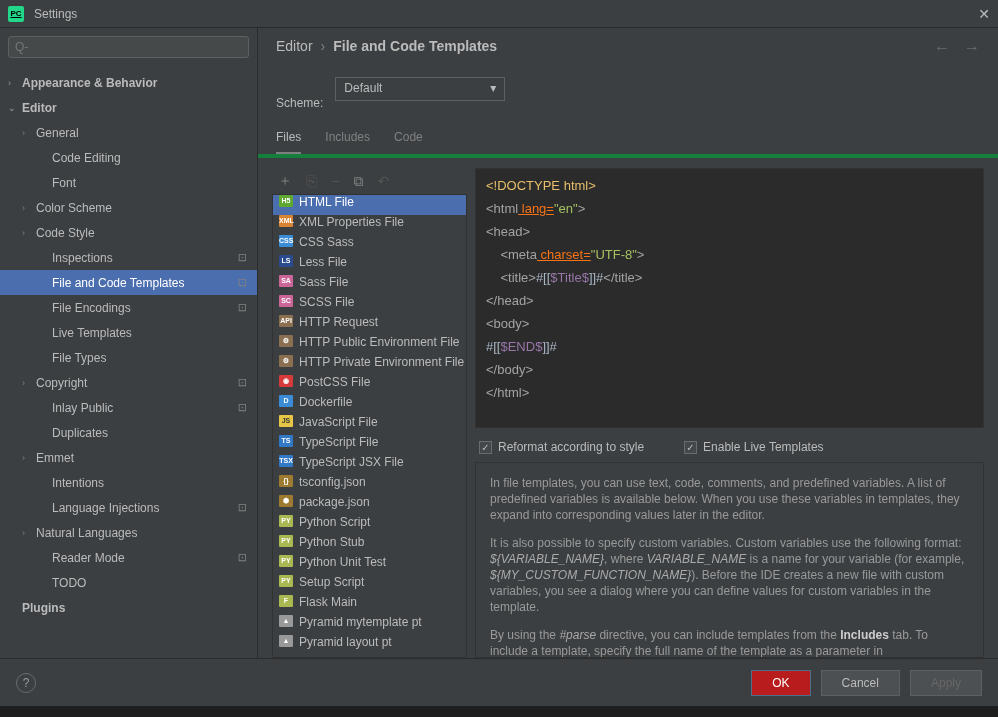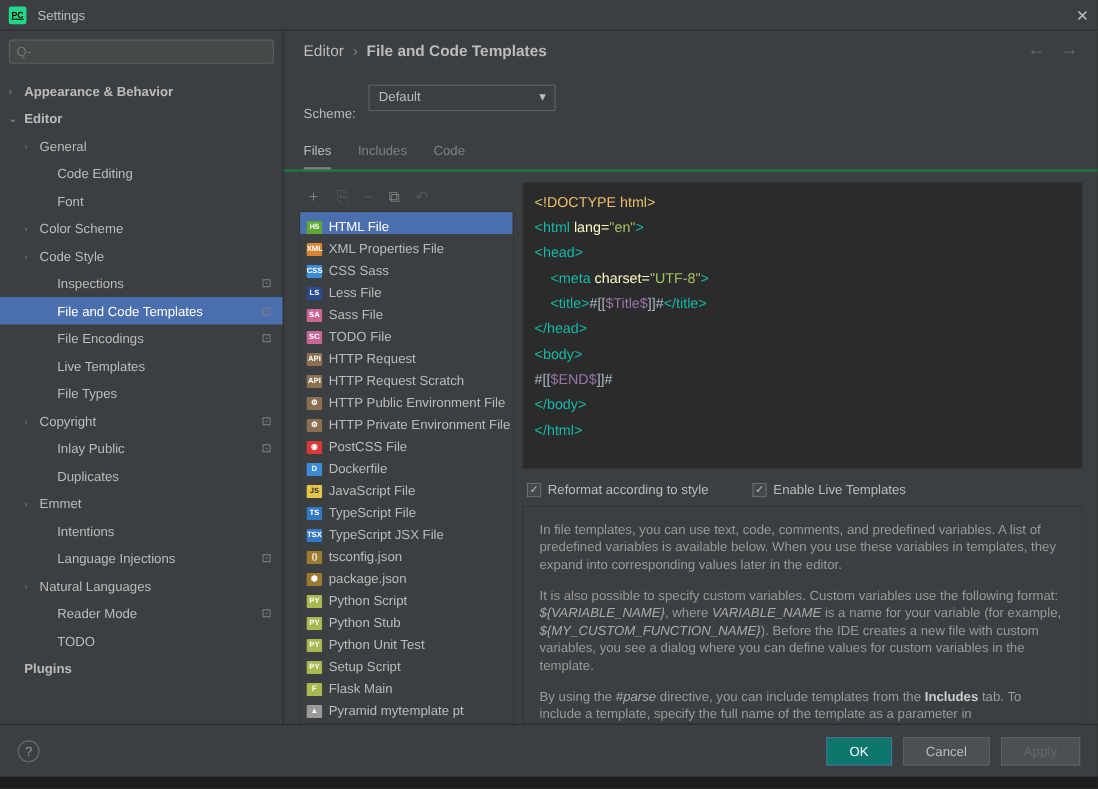--- a/index.html
+++ b/index.html
@@ -29,73 +29,73 @@
 .right-panel { flex: 1; display: flex; flex-direction: column; background: #3c3f41; }
 .breadcrumb { height: 36px; display: flex; align-items: center; padding: 0 18px; color: #bbbbbb; font-size: 14px; position: relative; }
 .breadcrumb .sep { margin: 0 8px; color: #808080; }
 .breadcrumb .nav-arrows { margin-left: auto; color: #6b6b6b; font-size: 16px; display: flex; gap: 14px; }
 
 .scheme-row { display: flex; align-items: center; padding: 4px 18px 12px; gap: 12px; }
 .scheme-label { color: #bbbbbb; margin-top: 28px; }
 .scheme-select { background: #3c3f41; border: 1px solid #5e6060; color: #bbbbbb; padding: 3px 28px 3px 8px; height: 24px; min-width: 170px; position: relative; }
 .scheme-select::after { content: "▾"; position: absolute; right: 8px; color: #bbbbbb; }
 
-.tabs { display: flex; padding: 0 18px; border-bottom: 2px solid #15803d; gap: 24px; }
+.tabs { display: flex; padding: 0 18px; border-bottom: 4px solid #15803d; gap: 24px; }
 .tab { padding: 8px 0; color: #808080; cursor: pointer; border-bottom: 2px solid transparent; }
 .tab.active { color: #bbbbbb; border-bottom-color: #808080; }
 
 .content-row { display: flex; flex: 1; min-height: 0; padding: 10px 14px 0 14px; gap: 8px; }
 
 .template-panel { width: 195px; display: flex; flex-direction: column; }
 .template-toolbar { height: 26px; display: flex; align-items: center; gap: 14px; padding-left: 6px; }
 .template-toolbar span { color: #808080; font-size: 14px; cursor: pointer; }
 .template-toolbar .disabled { color: #555; }
 .template-list { flex: 1; background: #3c3f41; border: 1px solid #323232; overflow-y: auto; }
-.template-item { display: flex; align-items: flex-end; height: 20px; padding-left: 6px; cursor: pointer; color: #bbbbbb; font-size: 12px; gap: 6px; }
+.template-item { display: flex; align-items: flex-start; height: 20px; padding-left: 6px; cursor: pointer; color: #bbbbbb; font-size: 12px; gap: 6px; }
 .template-item.selected { background: #4b6eaf; color: #ffffff; }
 .template-item .ficon { width: 14px; height: 12px; display: inline-block; background: #65a532; border-radius: 1px; font-size: 7px; text-align: center; line-height: 12px; color: #fff; font-weight: bold; }
 .ficon.xml { background: #d88432; }
 .ficon.css { background: #3a8cd6; }
 .ficon.less { background: #2a4b8d; }
 .ficon.sass { background: #cc6699; }
 .ficon.scss { background: #cc6699; }
 .ficon.http { background: #8a7050; }
 .ficon.postcss { background: #d63a3a; }
 .ficon.docker { background: #3a8cd6; }
 .ficon.js { background: #e6c547; color: #333; }
 .ficon.ts { background: #3178c6; }
 .ficon.json { background: #9c7a2f; }
 .ficon.py { background: #a9b850; }
 .ficon.txt { background: #999; }
 .ficon.html { background: #5fa832; }
 
 .editor-panel { flex: 1; display: flex; flex-direction: column; min-height: 0; }
 .code-area { height: 260px; background: #2b2b2b; border: 1px solid #323232; padding: 6px 10px; font-family: "Consolas", "Courier New", monospace; font-size: 13px; line-height: 22px; overflow: auto; white-space: pre; }
-.code-area .tag { color: #14b8a6; }
-.code-area .attr { color: #fef9c3; }
+.code-area .tag { color: #a3a3a3; }
+.code-area .attr { color: #f97316; text-decoration: underline; }
 .code-area .str { color: #a5c261; }
 .code-area .doctype { color: #e8bf6a; }
 .code-area .var { color: #9876aa; }
 .code-area .plain { color: #a9b7c6; }
 
 .checks { display: flex; gap: 40px; padding: 12px 4px 8px; align-items: center; }
 .check { display: flex; align-items: center; gap: 6px; color: #bbbbbb; cursor: pointer; }
 .check .box { width: 13px; height: 13px; background: #43494a; border: 1px solid #6b6b6b; display: inline-flex; align-items: center; justify-content: center; font-size: 10px; color: #bbbbbb; }
 
 .desc-label { color: #bbbbbb; padding: 2px 4px 6px; }
 .desc-box { flex: 1; background: #3c3f41; border: 1px solid #323232; padding: 12px 14px; color: #999; font-size: 12px; line-height: 16px; overflow-y: auto; }
 .desc-box p { margin-bottom: 12px; }
 .desc-box em { font-style: italic; color: #aaa; }
 .desc-box b { color: #ccc; font-weight: bold; }
 
 .footer { height: 48px; background: #3c3f41; border-top: 1px solid #2b2b2b; display: flex; align-items: center; padding: 0 16px; gap: 10px; }
 .footer .help { width: 20px; height: 20px; border: 1px solid #6b6b6b; border-radius: 50%; display: flex; align-items: center; justify-content: center; color: #999; cursor: pointer; }
 .footer .spacer { flex: 1; }
 .footer button { height: 26px; padding: 0 20px; border: 1px solid #5e6060; background: #4c5052; color: #bbbbbb; cursor: pointer; font-size: 12px; }
-.footer button.primary { background: #0f766e; border-color: #4c708c; color: #fff; }
+.footer button.primary { background: #b91c1c; border-color: #4c708c; color: #fff; }
 .footer button.disabled { color: #666; }
 </style>
 </head>
 <body>
 
 <div class="titlebar">
   <div class="logo">PC</div>
   <div class="title">Settings</div>
   <div class="close">✕</div>
 </div>
@@ -239,29 +239,25 @@
             <div class="template-item">
               <span class="ficon less">LS</span>
               <span>Less File</span>
             </div>
             <div class="template-item">
               <span class="ficon sass">SA</span>
               <span>Sass File</span>
             </div>
             <div class="template-item">
               <span class="ficon scss">SC</span>
-              <span>TODO File</span>
+              <span>SCSS File</span>
             </div>
             <div class="template-item">
               <span class="ficon http">API</span>
               <span>HTTP Request</span>
-            </div>
-            <div class="template-item">
-              <span class="ficon http">API</span>
-              <span>HTTP Request Scratch</span>
             </div>
             <div class="template-item">
               <span class="ficon http">⚙</span>
               <span>HTTP Public Environment File</span>
             </div>
             <div class="template-item">
               <span class="ficon http">⚙</span>
               <span>HTTP Private Environment File</span>
             </div>
             <div class="template-item">

